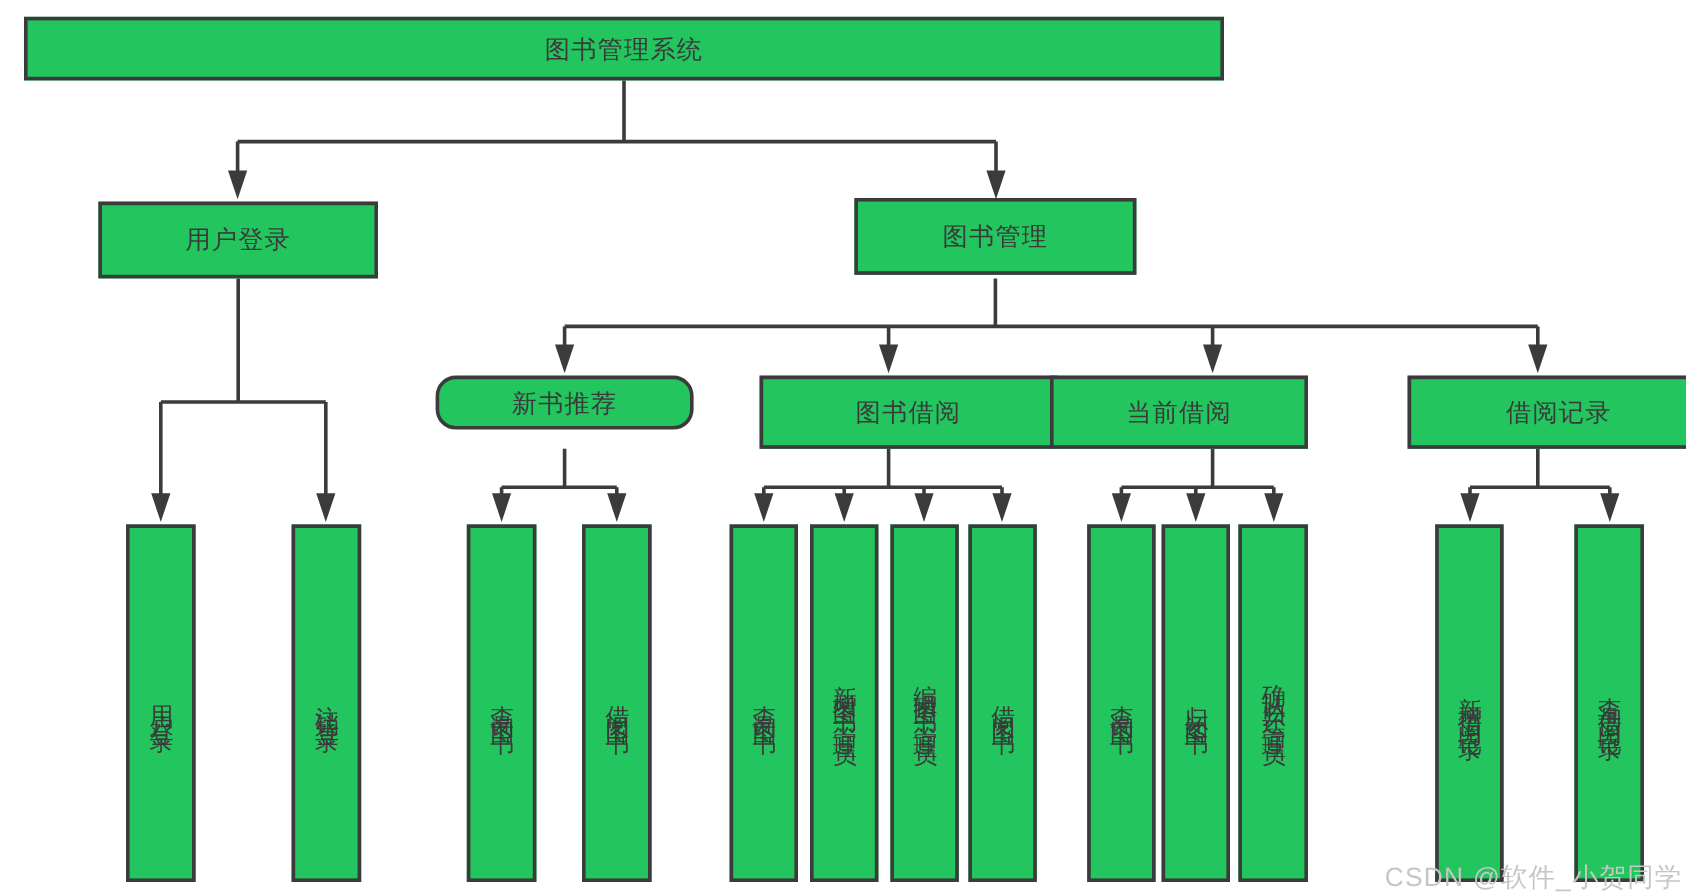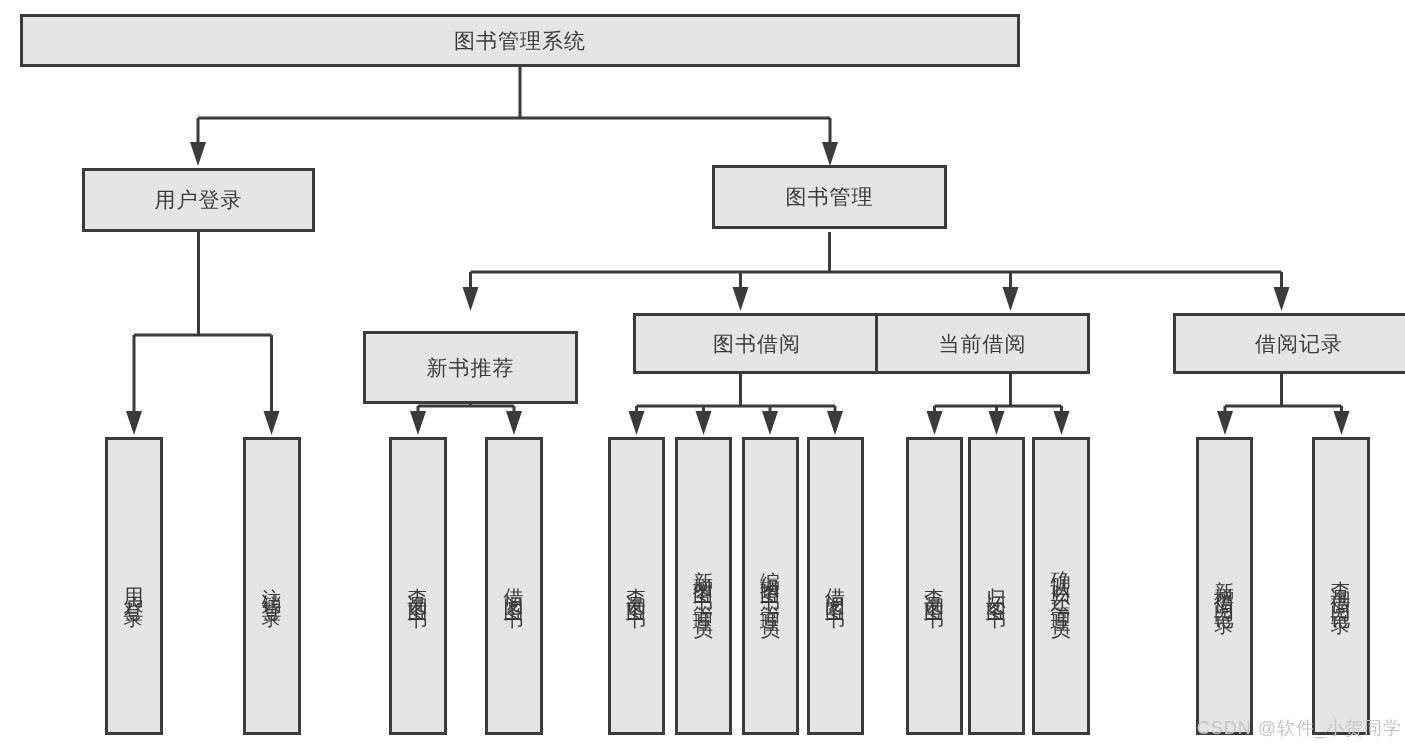--- a/index.html
+++ b/index.html
@@ -13,21 +13,21 @@
   }
   .lines {
     position: absolute;
     left: 0; top: 0;
     width: 1405px; height: 747px;
   }
   .box {
     position: absolute;
     box-sizing: border-box;
     border: 3px solid #3b3b3b;
-    background: #e5e5e5;
+    background: #22c55e;
     display: flex;
     align-items: center;
     justify-content: center;
     color: #3a3a3a;
   }
   .hbox span {
     font-size: 21px;
     letter-spacing: 1px;
     white-space: nowrap;
   }
@@ -35,21 +35,21 @@
     writing-mode: vertical-rl;
     text-orientation: mixed;
     font-size: 20px;
     letter-spacing: 7px;
     line-height: 1;
   }
   .watermark {
     position: absolute;
     top: 716px;
     right: 3px;
-    font-size: 18px;
+    font-size: 22px;
     color: #c6c6c6;
     letter-spacing: 1px;
     white-space: nowrap;
   }
 </style>
 </head>
 <body>
 
 <div class="canvas">
 
@@ -97,21 +97,21 @@
     <span>图书管理系统</span>
   </div>
 
   <div class="box hbox" style="left:82px; top:168px; width:233px; height:64px;">
     <span>用户登录</span>
   </div>
   <div class="box hbox" style="left:712px; top:165px; width:235px; height:64px;">
     <span>图书管理</span>
   </div>
 
-  <div class="box hbox" style="left:363px; top:331px; width:215px; height:73px;">
+  <div class="box hbox" style="left:363px; top:313px; width:215px; height:45px;border-radius:17px;">
     <span>新书推荐</span>
   </div>
   <div class="box hbox" style="left:633px; top:313px; width:248px; height:61px;">
     <span>图书借阅</span>
   </div>
   <div class="box hbox" style="left:875px; top:313px; width:215px; height:61px;">
     <span>当前借阅</span>
   </div>
   <div class="box hbox" style="left:1173px; top:313px; width:252px; height:61px;text-align:right;">
     <span>借阅记录</span>

